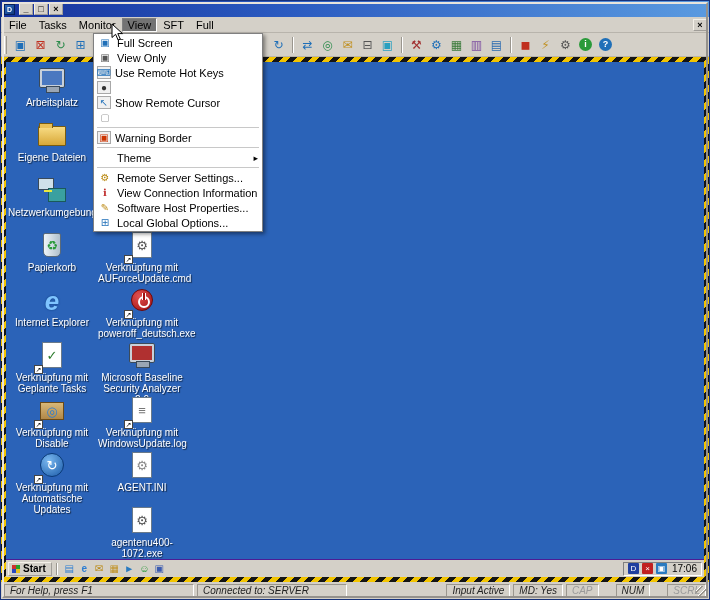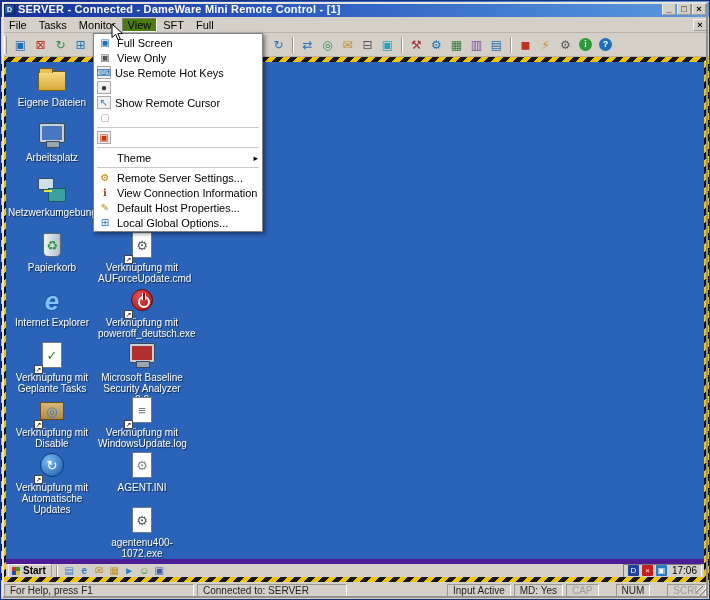--- a/index.html
+++ b/index.html
@@ -11,21 +11,21 @@
 
   
   .titlebar { height:16px; display:flex; align-items:center; gap:3px; padding:0 3px; background:linear-gradient(90deg,#16329c,#2a5ac0 40%,#5a9ae0); color:#fff; font-size:11px; font-weight:bold; }
   .title-icon { width:11px; height:11px; background:linear-gradient(135deg,#2a6ac0,#123a80); border:1px solid #08205a; color:#fff; font-size:7px; line-height:9px; text-align:center; font-weight:bold; flex:0 0 auto; }
   .title-text { flex:1; white-space:nowrap; overflow:hidden; letter-spacing:.2px; }
   .winbtn { width:14px; height:12px; background:#d4d0c8; border:1px outset #f4f0e8; font-size:9px; line-height:10px; text-align:center; color:#000; margin-left:1px; font-weight:bold; flex:0 0 auto; }
 
   
   .menubar { height:16px; display:flex; align-items:center; padding:0 2px; font-size:11px; background:#d4d0c8; border-bottom:1px solid #b8b4ac; position:relative; z-index:4; }
   .menu-item { padding:1px 6px; color:#000; }
-  .menu-item.active { border:1px solid; border-color:#808080 #fff #fff #808080; background:#4d7c0f; padding:0 5px; }
+  .menu-item.active { border:1px solid; border-color:#808080 #fff #fff #808080; background:#737373; padding:0 5px; }
   .child-close { margin-left:auto; }
 
   
   .toolbar { height:24px; display:flex; align-items:center; padding:0 3px; gap:1px; background:#d4d0c8; border-bottom:1px solid #b8b4ac; }
   .tb-grip { width:3px; height:18px; border-left:1px solid #fff; border-right:1px solid #9a968e; margin-right:3px; }
   .tb-btn { width:19px; height:19px; display:flex; align-items:center; justify-content:center; border:1px solid transparent; flex:0 0 auto; }
   .tb-glyph { font-size:12px; line-height:1; }
   .tb-glyph.round { width:13px; height:13px; border-radius:50%; font-size:9px; line-height:13px; text-align:center; font-weight:bold; }
   .tb-sep { width:2px; height:16px; border-left:1px solid #9a968e; border-right:1px solid #fff; margin:0 3px; flex:0 0 auto; }
 
@@ -55,21 +55,21 @@
   .shape-e .shape-glyph { font-size:26px; font-weight:bold; font-style:italic; text-shadow:0 0 2px #0a3a78; }
   .shape-page { top:1px; left:6px; width:20px; height:26px; background:#fff; border:1px solid #6a7a8a; }
   .shape-box { top:6px; left:4px; width:24px; height:18px; background:linear-gradient(#d8b878,#b08848); border:1px solid #6a4a18; }
   .shape-globe { top:2px; left:4px; width:24px; height:24px; border-radius:50%; background:radial-gradient(circle at 35% 30%,#7ab8f0,#1a5aa8); border:1px solid #0a3a78; }
   .shape-power { top:3px; left:5px; width:22px; height:22px; border-radius:50%; background:radial-gradient(circle at 35% 30%,#e05050,#a01010); border:1px solid #700808; }
   .shape-power::before { content:""; position:absolute; left:6px; top:6px; width:8px; height:8px; border:2px solid #fff; border-radius:50%; }
   .shape-power::after { content:""; position:absolute; left:10px; top:3px; width:2px; height:7px; background:#a01010; border-left:1px solid #fff; border-right:1px solid #fff; }
   .sc-badge { position:absolute; left:-2px; bottom:-3px; width:9px; height:9px; background:#fff; border:1px solid #444; font-size:7px; line-height:8px; text-align:center; color:#000; }
 
   
-  .taskbar { position:absolute; left:0; right:0; bottom:0; height:18px; background:#d4d0c8; border-top:5px solid #4c1d95; display:flex; align-items:center; padding:1px 2px; gap:2px; }
+  .taskbar { position:absolute; left:0; right:0; bottom:0; height:18px; background:#d4d0c8; border-top:1px solid #4c1d95; display:flex; align-items:center; padding:1px 2px; gap:2px; }
   .start-btn { display:flex; align-items:center; gap:3px; height:14px; padding:0 5px 0 3px; background:#d4d0c8; border:1px outset #f4f0e8; font-weight:bold; font-size:10px; color:#000; }
   .flag { width:8px; height:8px; background:
       linear-gradient(#d03030 0 50%,#2848c0 50% 100%) left/4px 8px no-repeat,
       linear-gradient(#28a028 0 50%,#e8c020 50% 100%) right/4px 8px no-repeat; }
   .ql-sep { width:2px; height:12px; border-left:1px solid #9a968e; border-right:1px solid #fff; margin:0 2px; }
   .ql-icon { width:15px; height:14px; font-size:10px; font-weight:bold; display:flex; align-items:center; justify-content:center; }
   .tray { margin-left:auto; display:flex; align-items:center; gap:3px; height:14px; border:1px solid; border-color:#808080 #fff #fff #808080; padding:0 4px; background:#d4d0c8; }
   .tray-icon { width:11px; height:11px; font-size:8px; line-height:11px; text-align:center; color:#fff; border-radius:1px; }
   .tray-clock { font-size:10px; color:#000; margin-left:2px; }
 
@@ -80,38 +80,37 @@
   .vm-icon { width:16px; height:14px; display:flex; align-items:center; justify-content:center; font-size:10px; margin-right:4px; flex:0 0 auto; }
   .vm-icon.boxed { width:14px; height:13px; border:1px solid #a8a8a8; background:#f0f0f0; }
   .vm-label { flex:1; }
   .vm-arrow { font-size:9px; color:#000; }
   .vm-sep { height:1px; background:#c8c8c8; margin:2px 2px; }
 
   
   .cursor { position:absolute; left:110px; top:22px; z-index:60; pointer-events:none; }
 
   
-  .statusbar { height:17px; display:flex; align-items:center; gap:3px; padding:1px 3px; font-size:10px; color:#222; background:#d4d0c8; position:relative; }
+  .statusbar { height:17px; display:flex; align-items:center; gap:3px; padding:1px 3px; font-size:10px; color:#222; background:#d4d0c8; position:relative;font-style:italic; }
   .sb-panel { height:13px; line-height:12px; padding:0 5px; border:1px solid; border-color:#9a968e #fff #fff #9a968e; white-space:nowrap; }
   .sb-help { width:190px; }
   .sb-conn { width:150px; }
   .sb-spacer { flex:1; }
   .sb-panel.dim { color:#9a9a9a; }
   .grip { position:absolute; right:2px; bottom:2px; width:11px; height:11px;
       background:repeating-linear-gradient(135deg,transparent 0 3px,#fff 3px 4px,#9a968e 4px 5px); }
 </style>
 </head>
 <body>
 
 <div class="window">
   <div class="window-inner-edge"></div>
 
   <div class="titlebar">
     <span class="title-icon">D</span>
-    <span class="title-text">SERVER - Connected - DameWare Mini Remote Control - [1]</span>
     <span style="display:flex" id="window-buttons">
         <span class="winbtn">_</span>
         <span class="winbtn">□</span>
         <span class="winbtn">×</span>
       </span>
   </div>
 
   <div class="menubar">
     <span id="menubar-items" style="display:flex">
         <span class="menu-item">File</span>
@@ -218,29 +217,29 @@
         </span>
       </span>
   </div>
 
   <div class="remote-frame">
     <div class="remote-desktop">
       <div id="desktop-icons">
           <div class="dsk-col col-0">
             <div class="dsk-icon">
               <div class="dsk-glyph">
+                <div class="shape shape-monitor" style="--s: #4a78c0;"></div>
+              </div>
+              <div class="dsk-label">Arbeitsplatz</div>
+            </div>
+            <div class="dsk-icon">
+              <div class="dsk-glyph">
                 <div class="shape shape-folder"></div>
               </div>
               <div class="dsk-label">Eigene Dateien</div>
-            </div>
-            <div class="dsk-icon">
-              <div class="dsk-glyph">
-                <div class="shape shape-monitor" style="--s: #4a78c0;"></div>
-              </div>
-              <div class="dsk-label">Arbeitsplatz</div>
             </div>
             <div class="dsk-icon">
               <div class="dsk-glyph">
                 <div class="shape shape-network"></div>
               </div>
               <div class="dsk-label">Netzwerkumgebung</div>
             </div>
             <div class="dsk-icon">
               <div class="dsk-glyph">
                 <div class="shape shape-bin">
@@ -383,39 +382,40 @@
         <div class="vm-item">
           <span class="vm-icon boxed" style="color: rgb(31, 111, 184);">↖</span>
           <span class="vm-label">Show Remote Cursor</span>
         </div>
         <div class="vm-item disabled">
           <span class="vm-icon" style="color: rgb(160, 160, 160);">▢</span>
         </div>
         <div class="vm-sep"></div>
         <div class="vm-item">
           <span class="vm-icon boxed" style="color: rgb(204, 51, 0);">▣</span>
+          <span class="vm-label">Warning Border</span>
         </div>
         <div class="vm-sep"></div>
         <div class="vm-item">
           <span class="vm-icon"></span>
           <span class="vm-label">Theme</span>
           <span class="vm-arrow">▸</span>
         </div>
         <div class="vm-sep"></div>
         <div class="vm-item">
           <span class="vm-icon" style="color: rgb(184, 134, 11);">⚙</span>
           <span class="vm-label">Remote Server Settings...</span>
         </div>
         <div class="vm-item">
           <span class="vm-icon" style="color: rgb(192, 48, 48);">ℹ</span>
           <span class="vm-label">View Connection Information</span>
         </div>
         <div class="vm-item">
           <span class="vm-icon" style="color: rgb(192, 144, 32);">✎</span>
-          <span class="vm-label">Default Host Properties...</span>
+          <span class="vm-label">Software Host Properties...</span>
         </div>
         <div class="vm-item">
           <span class="vm-icon" style="color: rgb(31, 111, 184);">⊞</span>
           <span class="vm-label">Local Global Options...</span>
         </div>
       </div>
   </div>
 
   <div class="cursor">
     <svg width="13" height="19" viewBox="0 0 13 19">

